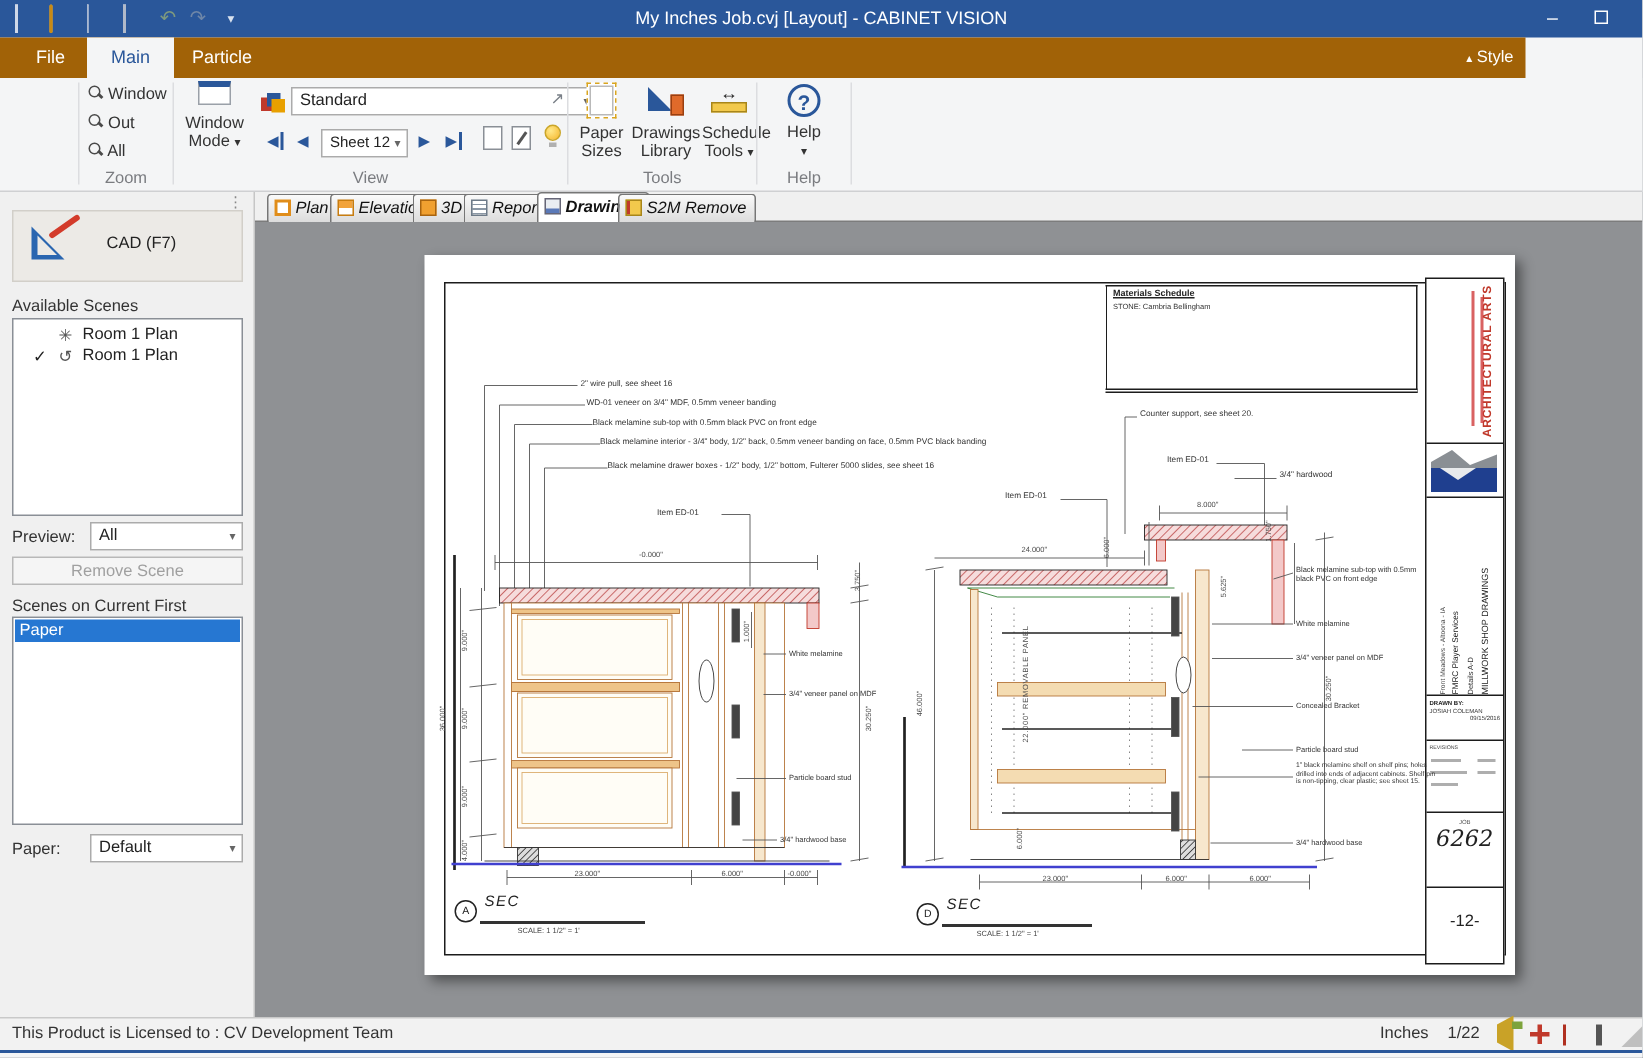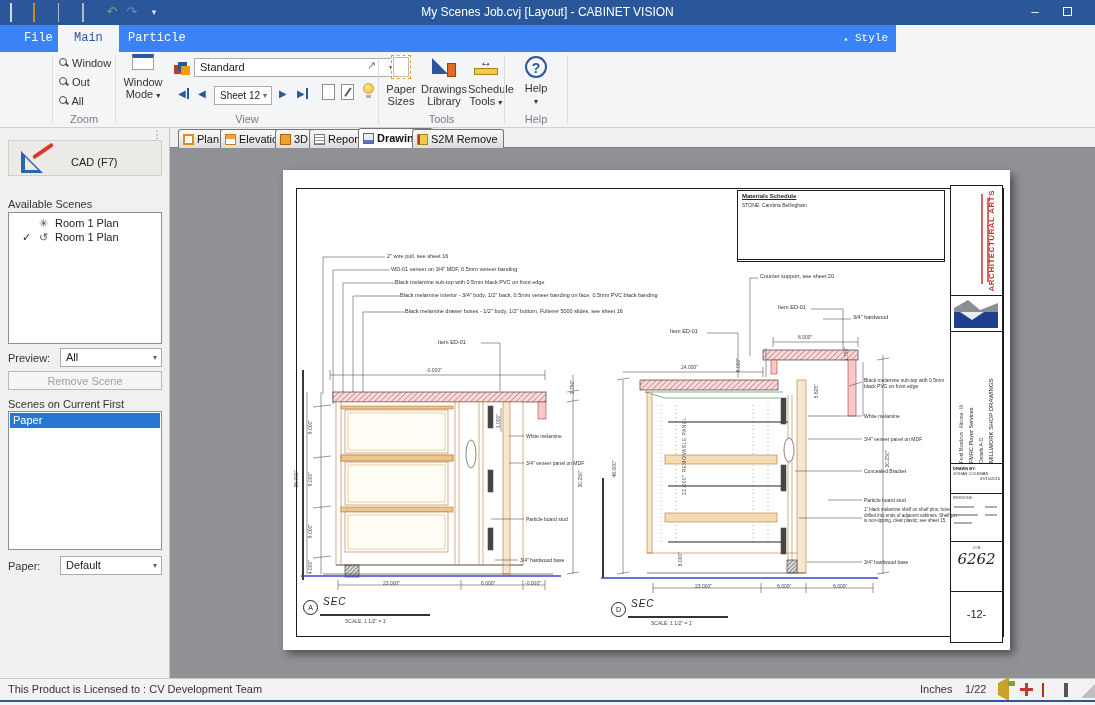--- a/index.html
+++ b/index.html
@@ -10,21 +10,21 @@
   #titlebar{position:absolute;left:0;top:0;width:1095px;height:25px;background:#2a579a;color:#fff;}
   #apptitle{position:absolute;left:0;right:0;top:5px;text-align:center;font-size:12px;color:#fff;}
   .qat{position:absolute;top:4px;width:16px;height:16px;}
   .ic-newdoc{background:#fff;border:1px solid #cfd8e8;width:11px;height:14px;}
   .ic-folder{background:#f0b43c;border:1px solid #c88a14;width:15px;height:11px;margin-top:3px;border-radius:1px;}
   .ic-save{background:#dfe6f2;border:1px solid #aab8d0;width:13px;height:13px;}
   .ic-save:after{content:"";display:block;margin:6px auto 0;width:7px;height:5px;background:#7e90b4;}
   .ic-print{background:#e6e9ef;border:1px solid #b0b9c9;width:15px;height:11px;margin-top:3px;}
   .glyph{font-size:13px;line-height:16px;text-align:center;}
   
-  #tabrow{position:absolute;left:0;top:25px;width:896px;height:27px;background:#3b82f6;font-family:Liberation Mono, monospace;}
+  #tabrow{position:absolute;left:0;top:25px;width:1017px;height:27px;background:#a16207;}
   .rtab{position:absolute;top:0;height:27px;line-height:27px;padding:0 16px;font-size:12px;color:#fff;cursor:default;}
   .rtab.active{background:#f4f5f6;color:#2a579a;}
   #stylebtn{position:absolute;right:8px;top:0;height:27px;line-height:27px;font-size:11px;color:#fff;}
   
   #ribbon{position:absolute;left:0;top:52px;width:1095px;height:76px;background:#f4f5f6;border-bottom:1px solid #cfd0d2;}
   .rgroup{position:absolute;top:0;height:75px;}
   .rgsep{position:absolute;top:3px;height:68px;border-left:1px solid #dcdde0;}
   .rglabel{position:absolute;left:0;right:0;bottom:2px;text-align:center;font-size:11px;color:#7a7c80;}
   .smbtn{font-size:11px;color:#333;white-space:nowrap;}
   .bigicon-lbl{font-size:11px;color:#333;text-align:center;line-height:12px;}
@@ -48,30 +48,30 @@
   .tool-drawlib .rul{position:absolute;right:0;bottom:2px;width:9px;height:14px;background:#e06a2a;border:1px solid #9a3f10;}
   .tool-measure{position:relative;width:28px;height:24px;}
   .tool-measure .arr2{position:absolute;top:0;left:0;right:0;text-align:center;font-size:12px;color:#222;}
   .tool-measure .rul{position:absolute;left:2px;right:2px;bottom:4px;height:7px;background:#f2c94c;border:1px solid #a8861a;}
   .helpicon{width:22px;height:22px;border-radius:50%;border:2px solid #2a579a;color:#2a579a;font-weight:bold;font-size:14px;text-align:center;line-height:20px;}
   
   #sidebar{position:absolute;left:0;top:128px;width:170px;height:550px;background:#f0f0f0;border-right:1px solid #c6c6c6;}
   .sb-label{position:absolute;font-size:11px;color:#333;}
   .sb-box{position:absolute;background:#fff;border:1px solid #8a8f96;}
   .sb-btn{position:absolute;background:#f5f5f5;border:1px solid #b8b8b8;font-size:11px;color:#a0a0a0;text-align:center;}
-  .cadbtn{position:absolute;left:8px;top:12px;width:154px;height:36px;background:#eceae6;border:1px solid #d2cfc9;}
+  .cadbtn{position:absolute;left:8px;top:12px;width:154px;height:48px;background:#eceae6;border:1px solid #d2cfc9;}
   .cad-tri{position:absolute;left:12px;top:10px;width:0;height:0;border-left:22px solid #2a66b0;border-top:22px solid transparent;}
   .cad-tri:after{content:"";position:absolute;left:-18px;top:-16px;width:0;height:0;border-left:13px solid #eceae6;border-top:13px solid transparent;}
   .cad-pencil{position:absolute;left:22px;top:8px;width:24px;height:4px;background:#d33b2a;transform:rotate(-35deg);border-radius:2px;}
   .li-row{position:absolute;font-size:11px;color:#222;white-space:nowrap;}
   .sel-row{position:absolute;left:1px;right:1px;height:15px;background:#2677d2;color:#fff;font-size:11px;line-height:15px;padding-left:3px;}
   
   #canvas{position:absolute;left:170px;top:128px;width:925px;height:550px;background:#8f9194;}
   #tabstrip{position:absolute;left:0;top:0;width:925px;height:20px;background:#f0f0f0;border-bottom:1px solid #7c7c7c;}
-  .dtab{position:absolute;top:1px;height:19px;border:1px solid #767676;border-bottom:none;border-radius:3px 3px 0 0;background:linear-gradient(#fafafa,#dcdcdc);font-size:11px;line-height:18px;padding:0 5px 0 4px;color:#111;white-space:nowrap;}
+  .dtab{position:absolute;top:1px;height:19px;border:1px solid #767676;border-bottom:none;border-radius:3px 3px 0 0;background:linear-gradient(#fafafa,#dcdcdc);font-size:11px;line-height:18px;padding:0 5px 0 4px;color:#111;white-space:nowrap;font-style:italic;}
   .dtab.active{background:#fff;font-weight:bold;top:0;height:20px;}
   .dti{display:inline-block;width:11px;height:11px;vertical-align:-2px;margin-right:3px;}
   .ti-plan{border:2px solid #e08d1a;background:#fff;}
   .ti-elev{border:1px solid #c87d10;background:linear-gradient(#f2a33a 50%,#fff 50%);}
   .ti-3d{background:#f0a030;border:1px solid #a86410;}
   .ti-rep{background:repeating-linear-gradient(0deg,#8a97a5 0 1px,#fff 1px 3px),repeating-linear-gradient(90deg,#8a97a5 0 1px,transparent 1px 3px);border:1px solid #6d7a88;}
   .ti-drw{background:#e9edf2;border:1px solid #667;box-shadow:inset 0 -3px 0 #5a79b8;}
   .ti-s2m{background:#f2c94c;border:1px solid #a8861a;box-shadow:inset 2px 0 0 #c0392b;}
   
   #sheet{position:absolute;left:283px;top:170px;width:727px;height:480px;background:#fff;box-shadow:4px 4px 8px rgba(0,0,0,.45);}
@@ -112,21 +112,21 @@
 <div id="app">
 
   <div id="titlebar">
     <span class="qat" style="left:10px"><span class="ic-newdoc"></span></span>
     <span class="qat" style="left:33px"><span class="ic-folder"></span></span>
     <span class="qat" style="left:58px"><span class="ic-save"></span></span>
     <span class="qat" style="left:82px"><span class="ic-print"></span></span>
     <span class="qat glyph" style="left:104px;color:#7e997e">↶</span>
     <span class="qat glyph" style="left:124px;color:#6f87a8">↷</span>
     <span class="qat glyph" style="left:146px;font-size:9px;color:#d9e2ef">▾</span>
-    <div id="apptitle">My Scenes Job.cvj [Layout] - CABINET VISION</div>
+    <div id="apptitle">My Inches Job.cvj [Layout] - CABINET VISION</div>
     <span class="qat glyph" style="right:52px;left:auto;color:#fff">–</span>
     <span class="qat" style="right:20px;left:auto">
         <span style="display:block;width:9px;height:9px;border:1.5px solid #fff;margin:3px auto"></span>
       </span>
   </div>
 
   <div id="tabrow">
     <span class="rtab" style="left:8px">File</span>
     <span class="rtab active" style="left:58px">Main</span>
     <span class="rtab" style="left:112px">Particle</span>

